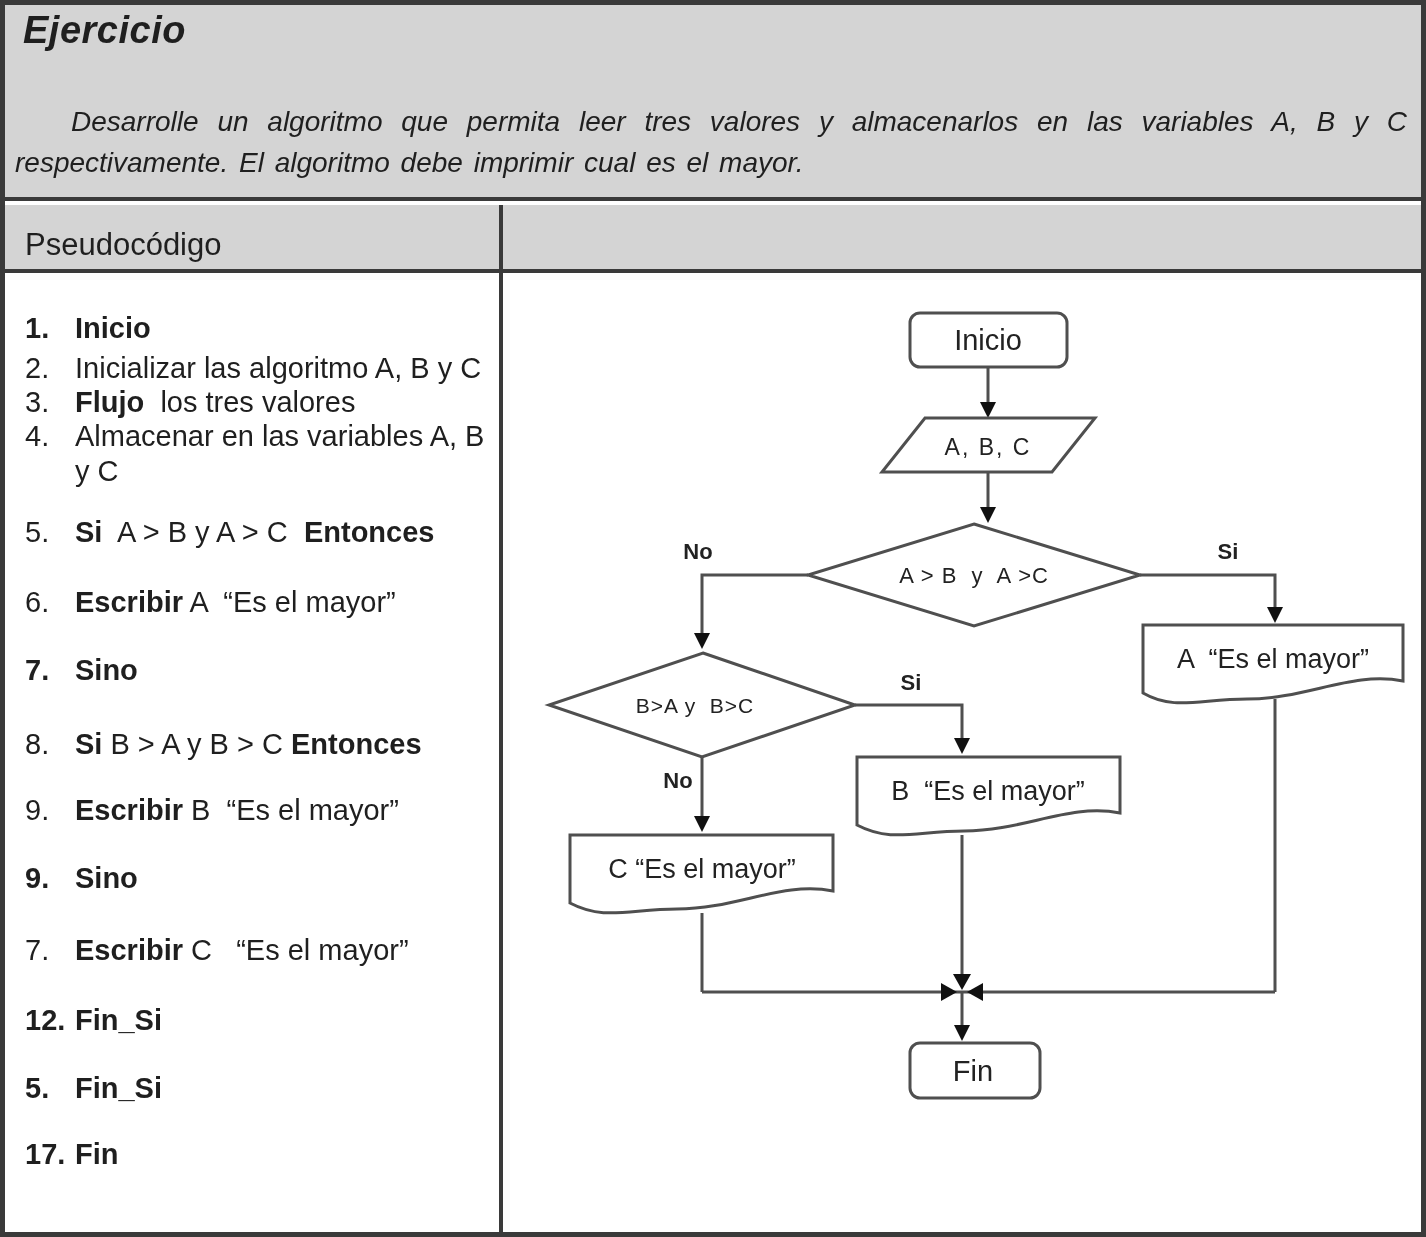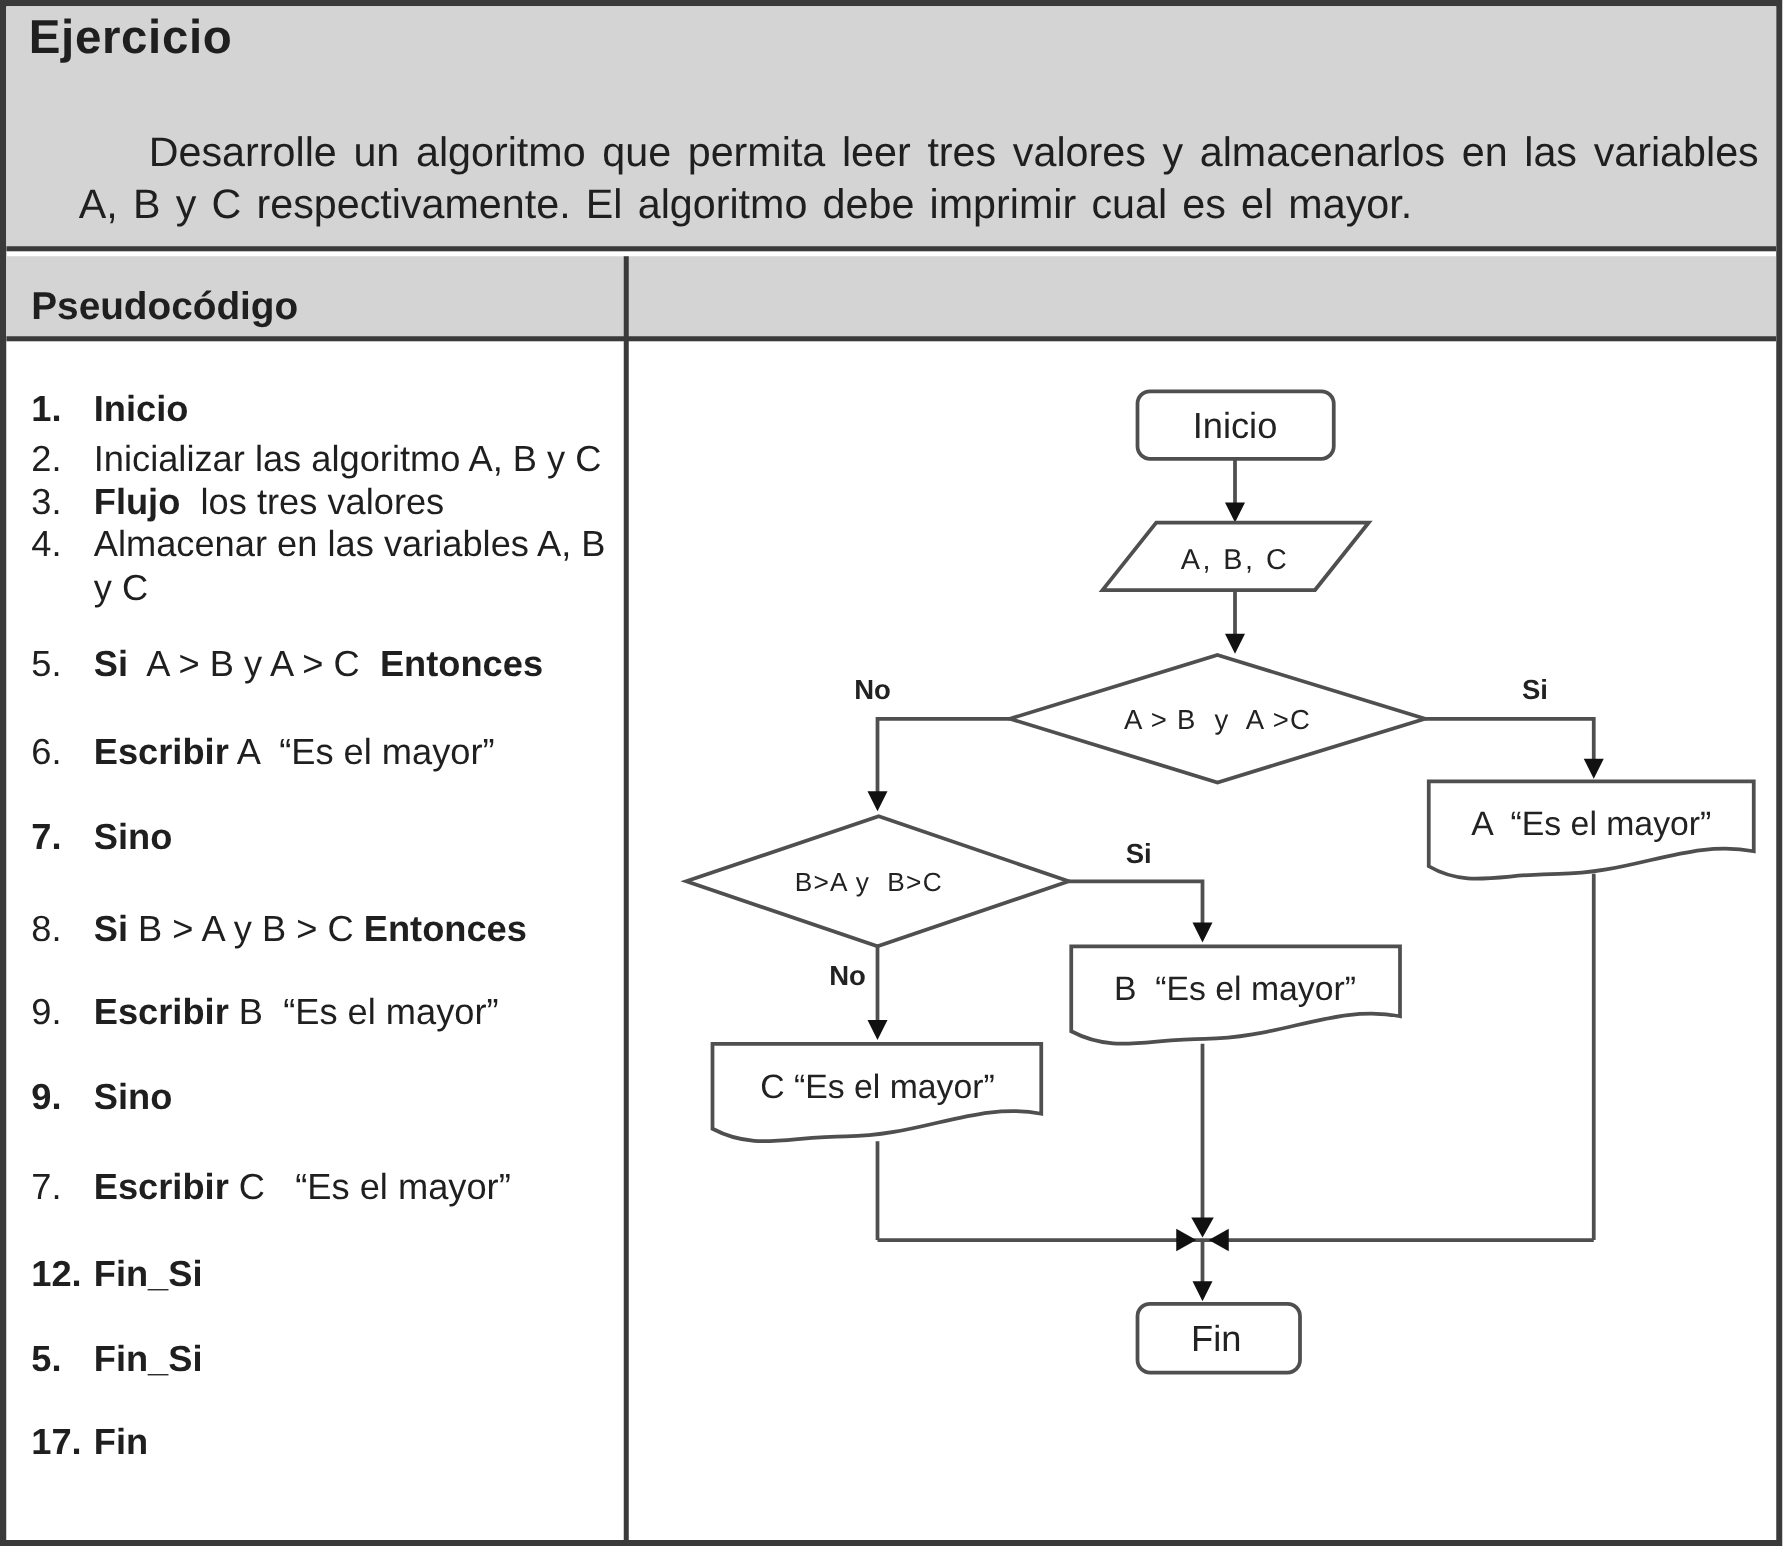--- a/index.html
+++ b/index.html
@@ -12,40 +12,40 @@
     font-family:"Liberation Sans", sans-serif;
     color:var(--ink,#1f1f1f);
     overflow:hidden;
   }
   
   .exercise-block{
     position:absolute;left:0;top:0;width:100%;height:196px;
     background:var(--bg-gray,#d4d4d4);
     border-bottom:4px solid var(--border-dark,#3a3a3a);
     box-sizing:border-box;
+    font-style:italic;
   }
   .exercise-title{
     position:absolute;left:18px;top:4px;
     font-size:38px;font-weight:bold;letter-spacing:.5px;
   }
   .exercise-desc{
     position:absolute;left:10px;right:14px;top:96px;
-    font-size:33px;line-height:41px;
+    font-size:28px;line-height:41px;
     text-align:justify;text-indent:56px;
     word-spacing:3px;
-    margin-left:48px;
   }
   
   .col-header-row{
     position:absolute;left:0;top:200px;width:100%;height:68px;
     background:var(--bg-gray,#d4d4d4);
     border-bottom:4px solid var(--border-dark,#3a3a3a);
     box-sizing:border-box;
   }
-  .col-header{position:absolute;top:22px;font-size:31px;font-weight:bold;}
+  .col-header{position:absolute;top:22px;font-size:31px;font-weight:normal;}
   .col-header.left{left:20px;}
   .col-header.right{left:514px;}
   .col-divider{
     position:absolute;left:494px;top:200px;width:4px;height:1027px;
     background:var(--border-dark,#3a3a3a);
   }
   
   .pc-list{position:absolute;left:0;top:268px;width:494px;height:959px;}
   .pc-item{position:absolute;left:0;width:100%;font-size:29px;line-height:35px;}
   .pc-num{position:absolute;left:20px;width:48px;}

